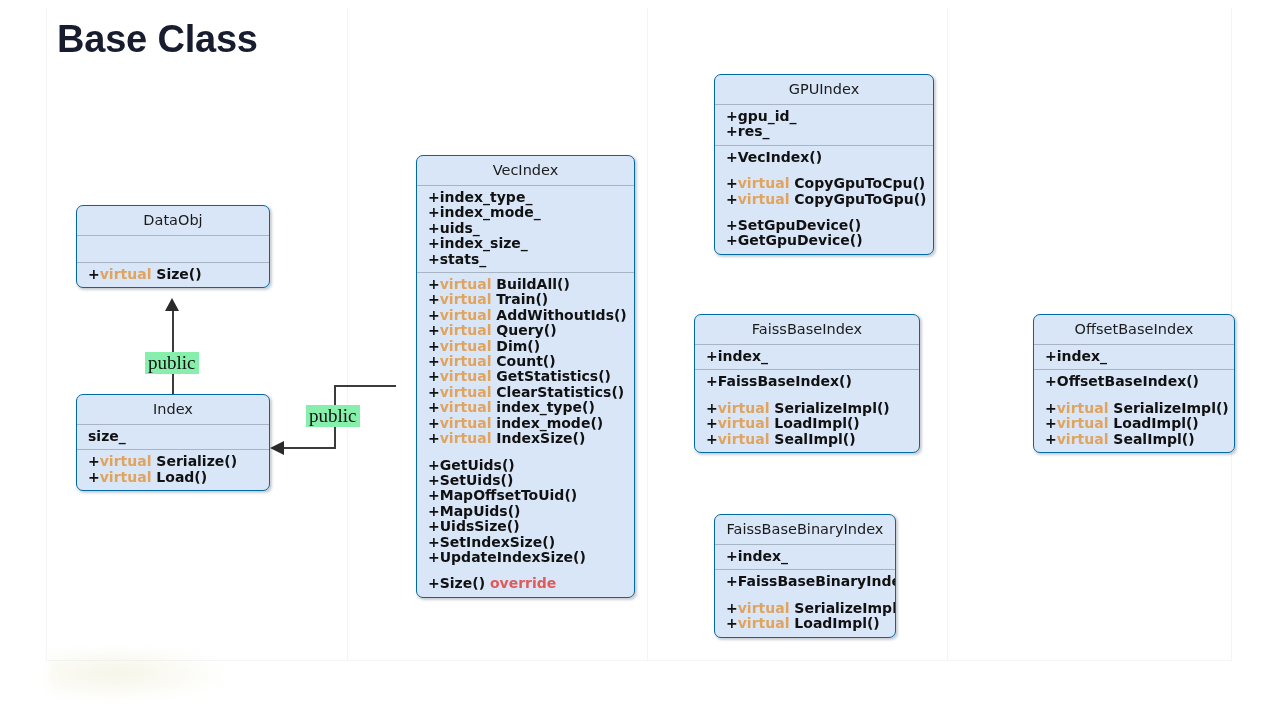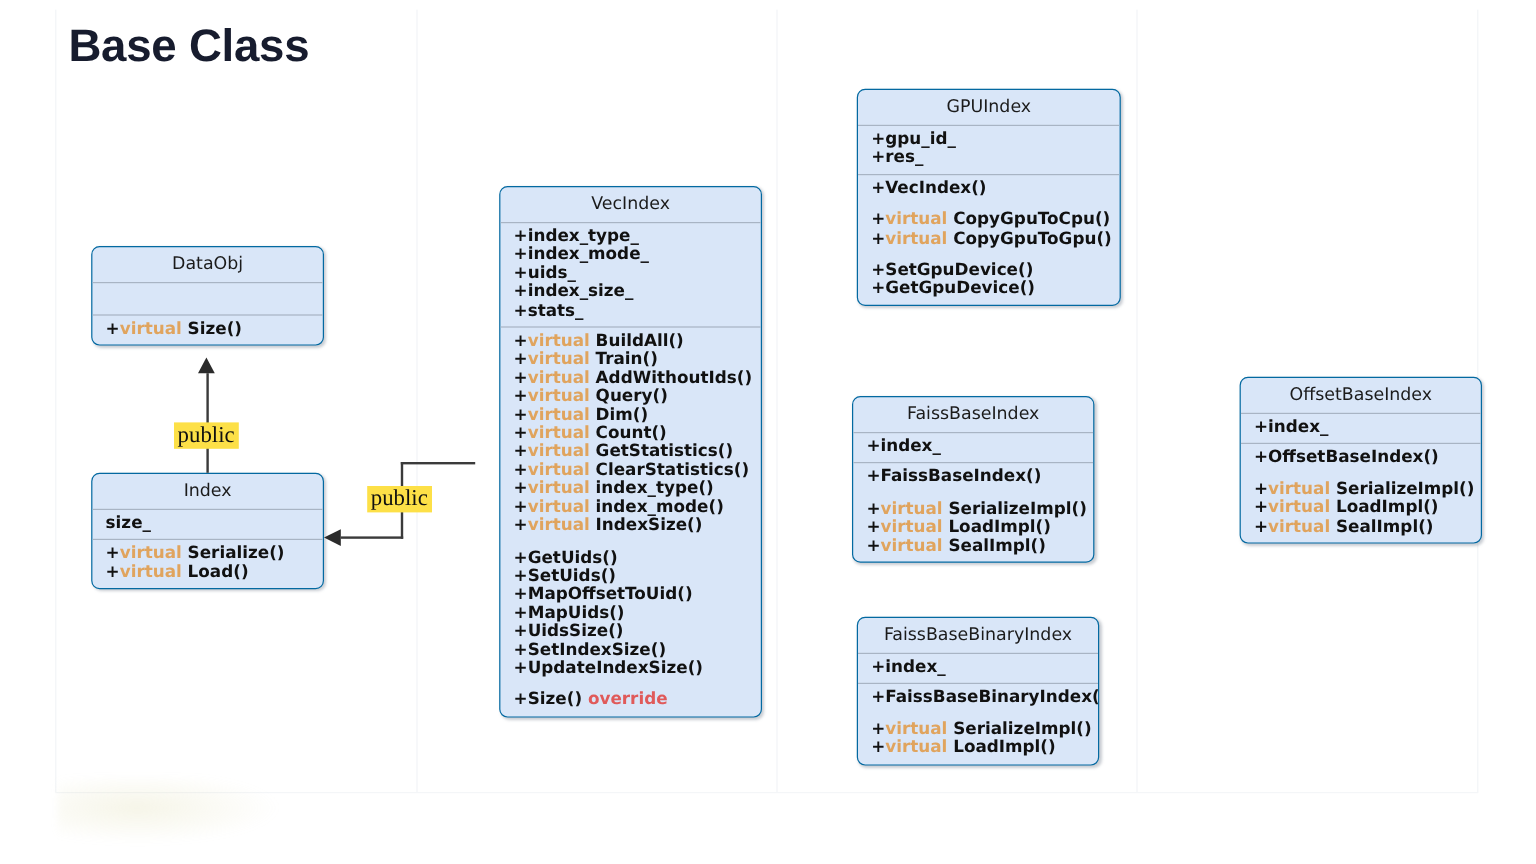--- a/index.html
+++ b/index.html
@@ -135,21 +135,21 @@
     height: 0;
     border-top: 7px solid transparent;
     border-bottom: 7px solid transparent;
     border-right: 14px solid #2b2b2b;
   }
   .conn-label {
     position: absolute;
     font-family: "Liberation Serif", serif;
     font-size: 19px;
     color: #101010;
-    background: #fde047;
+    background: #86efac;
     padding: 0 3px;
     white-space: nowrap;
   }
 </style>
 </head>
 <body>
 
 <div id="canvas">
 
   <div class="guide-v" style="left:46px;"></div>
@@ -237,21 +237,21 @@
       <div class="uml-line"><span class="plus">+</span><span>VecIndex()</span></div>
       <div class="gap"></div>
       <div class="uml-line"><span class="plus">+</span><span class="kw-virtual">virtual</span>&nbsp;<span>CopyGpuToCpu()</span></div>
       <div class="uml-line"><span class="plus">+</span><span class="kw-virtual">virtual</span>&nbsp;<span>CopyGpuToGpu()</span></div>
       <div class="gap"></div>
       <div class="uml-line"><span class="plus">+</span><span>SetGpuDevice()</span></div>
       <div class="uml-line"><span class="plus">+</span><span>GetGpuDevice()</span></div>
     </div>
   </div>
 
-  <div class="uml" id="box-faissbaseindex" style="left:710px; top:314px; width:202px;margin-top:16px;">
+  <div class="uml" id="box-faissbaseindex" style="left:694px; top:314px; width:226px;">
     <div class="uml-title">FaissBaseIndex</div>
     <div class="uml-sec">
       <div class="uml-line"><span class="plus">+</span><span>index_</span></div>
     </div>
     <div class="uml-sec">
       <div class="uml-line"><span class="plus">+</span><span>FaissBaseIndex()</span></div>
       <div class="gap"></div>
       <div class="uml-line"><span class="plus">+</span><span class="kw-virtual">virtual</span>&nbsp;<span>SerializeImpl()</span></div>
       <div class="uml-line"><span class="plus">+</span><span class="kw-virtual">virtual</span>&nbsp;<span>LoadImpl()</span></div>
       <div class="uml-line"><span class="plus">+</span><span class="kw-virtual">virtual</span>&nbsp;<span>SealImpl()</span></div>
@@ -265,21 +265,21 @@
     </div>
     <div class="uml-sec">
       <div class="uml-line"><span class="plus">+</span><span>OffsetBaseIndex()</span></div>
       <div class="gap"></div>
       <div class="uml-line"><span class="plus">+</span><span class="kw-virtual">virtual</span>&nbsp;<span>SerializeImpl()</span></div>
       <div class="uml-line"><span class="plus">+</span><span class="kw-virtual">virtual</span>&nbsp;<span>LoadImpl()</span></div>
       <div class="uml-line"><span class="plus">+</span><span class="kw-virtual">virtual</span>&nbsp;<span>SealImpl()</span></div>
     </div>
   </div>
 
-  <div class="uml" id="box-faissbasebinaryindex" style="left:714px; top:514px; width:202px;">
+  <div class="uml" id="box-faissbasebinaryindex" style="left:714px; top:514px; width:182px;">
     <div class="uml-title">FaissBaseBinaryIndex</div>
     <div class="uml-sec">
       <div class="uml-line"><span class="plus">+</span><span>index_</span></div>
     </div>
     <div class="uml-sec">
       <div class="uml-line"><span class="plus">+</span><span>FaissBaseBinaryIndex()</span></div>
       <div class="gap"></div>
       <div class="uml-line"><span class="plus">+</span><span class="kw-virtual">virtual</span>&nbsp;<span>SerializeImpl()</span></div>
       <div class="uml-line"><span class="plus">+</span><span class="kw-virtual">virtual</span>&nbsp;<span>LoadImpl()</span></div>
     </div>

